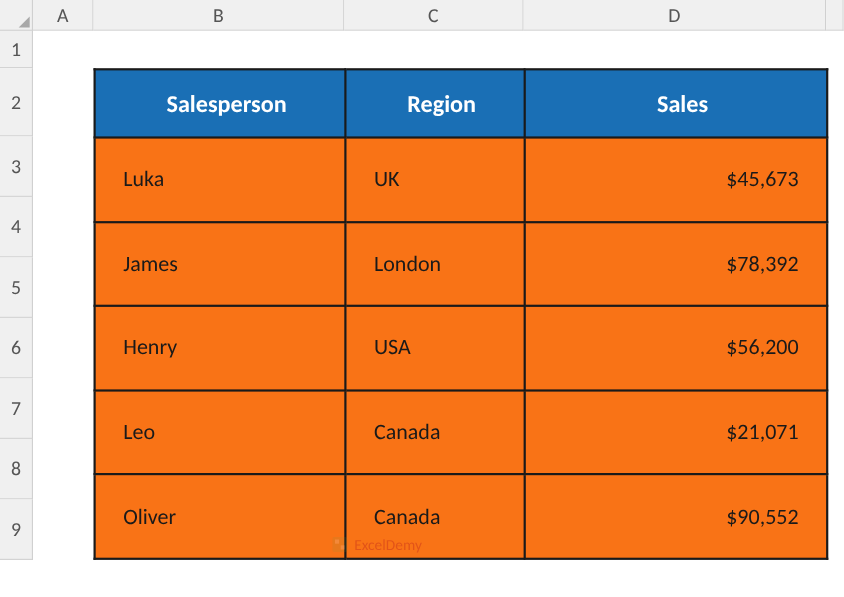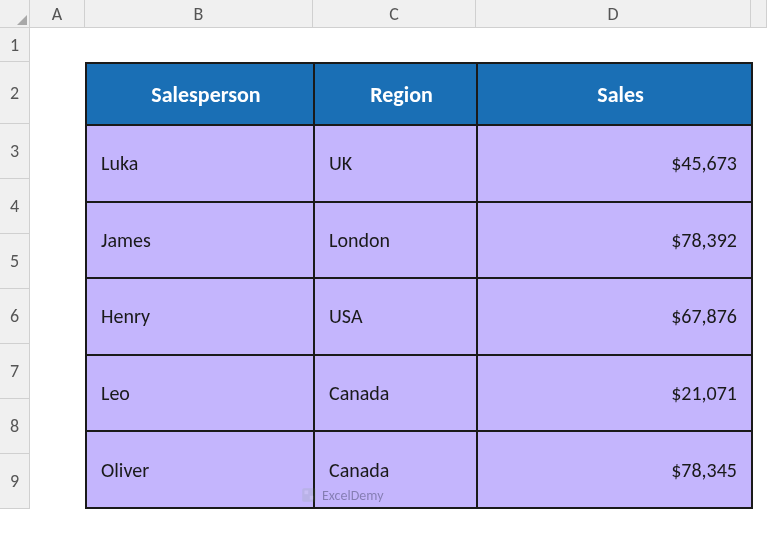--- a/index.html
+++ b/index.html
@@ -81,31 +81,31 @@
       text-align: center;
       vertical-align: middle;
       padding-left: 12px;
     }
     table.excel td {
       border: 2px solid #1a1a1a;
       font-size: 20px;
       color: #1a1a1a;
       height: 40px;
       vertical-align: middle;
-      padding: 0 14px;
-      background: #c4b5fd;
+      padding: 0 25px;
+      background: #f97316;
     }
     table.excel td.num { text-align: right; margin-left: 28px; }
     .wm {
       position: absolute;
       left: 300px;
       top: 486px;
       opacity: 0.35;
       font-size: 14px;
-      color: #0f172a;
+      color: #b91c1c;
       display:flex;
       align-items:center;
       gap:4px;
       pointer-events:none;
     }
     .wm svg{opacity:.7}
     .th-inner{background:#1e78c8;}
   </style>
 </head>
 <body>
@@ -178,31 +178,31 @@
           <td class="num">$45,673</td>
         </tr>
         <tr>
           <td>James</td>
           <td>London</td>
           <td class="num">$78,392</td>
         </tr>
         <tr>
           <td>Henry</td>
           <td>USA</td>
-          <td class="num">$67,876</td>
+          <td class="num">$56,200</td>
         </tr>
         <tr>
           <td>Leo</td>
           <td>Canada</td>
           <td class="num">$21,071</td>
         </tr>
         <tr>
           <td>Oliver</td>
           <td>Canada</td>
-          <td class="num">$78,345</td>
+          <td class="num">$90,552</td>
         </tr>
       </tbody>
     </table>
   </div>
 </div>
 
 <div class="wm">
   <svg width="18" height="18" viewBox="0 0 24 24" fill="#6a9a4a">
       <rect x="3" y="3" width="18" height="18" rx="2" fill="#6a9a4a" opacity=".5"></rect>
       <rect x="6" y="6" width="5" height="5" fill="#fff" opacity=".6"></rect>

